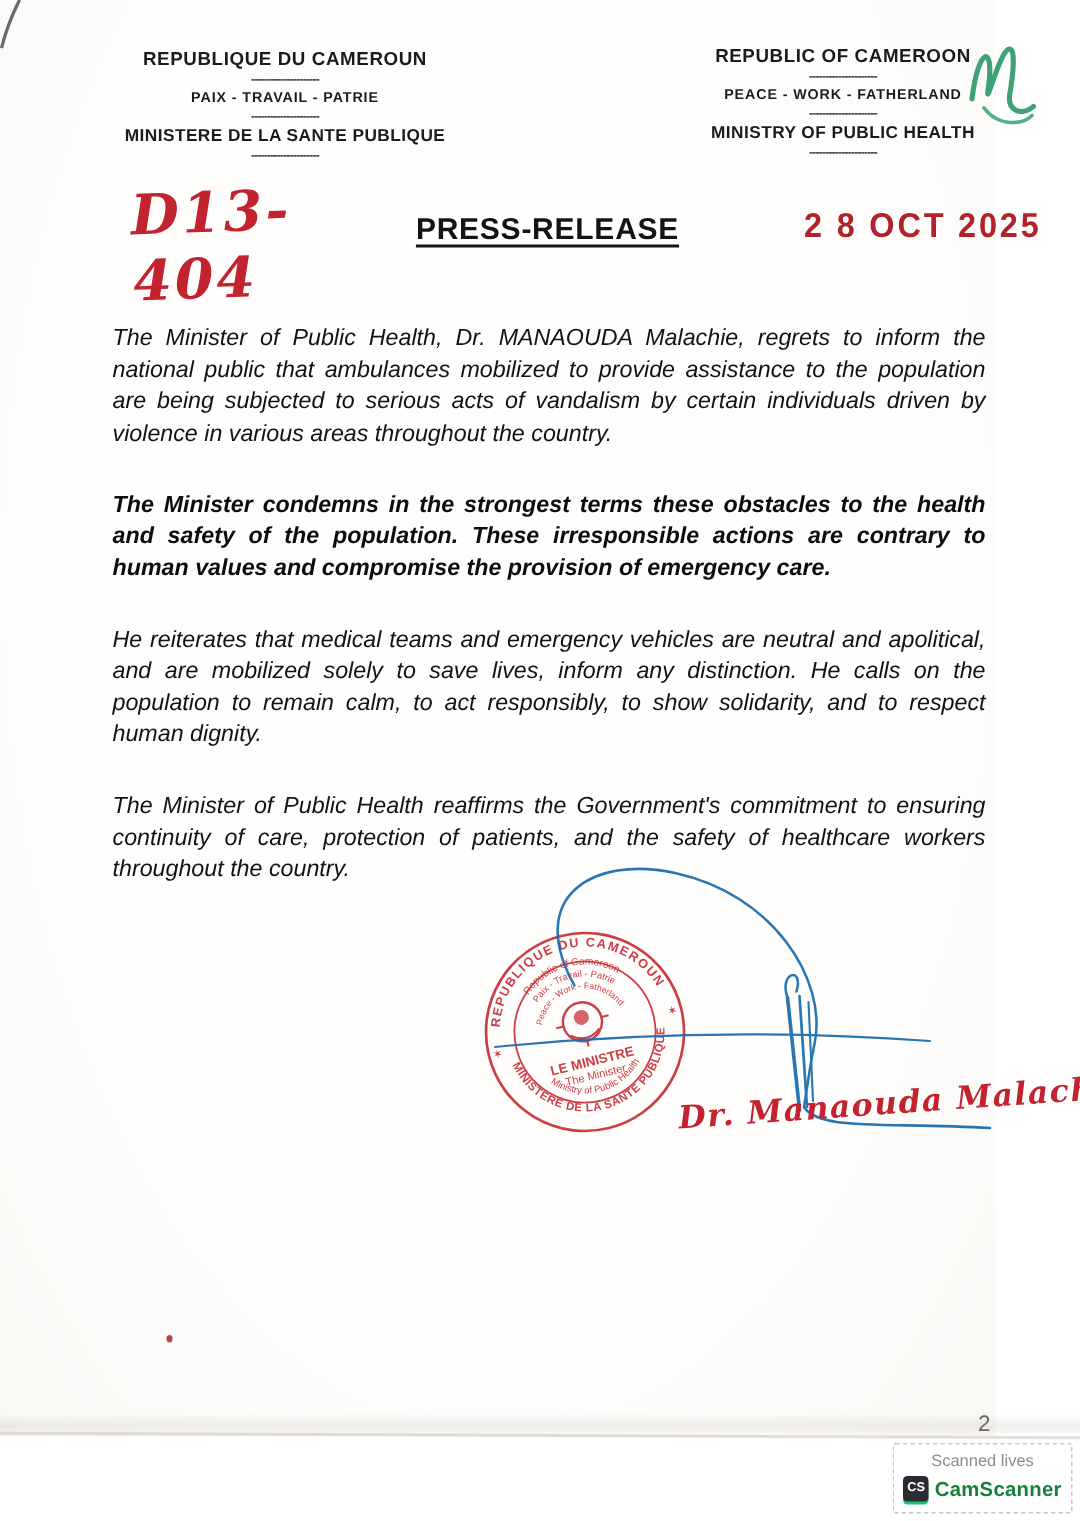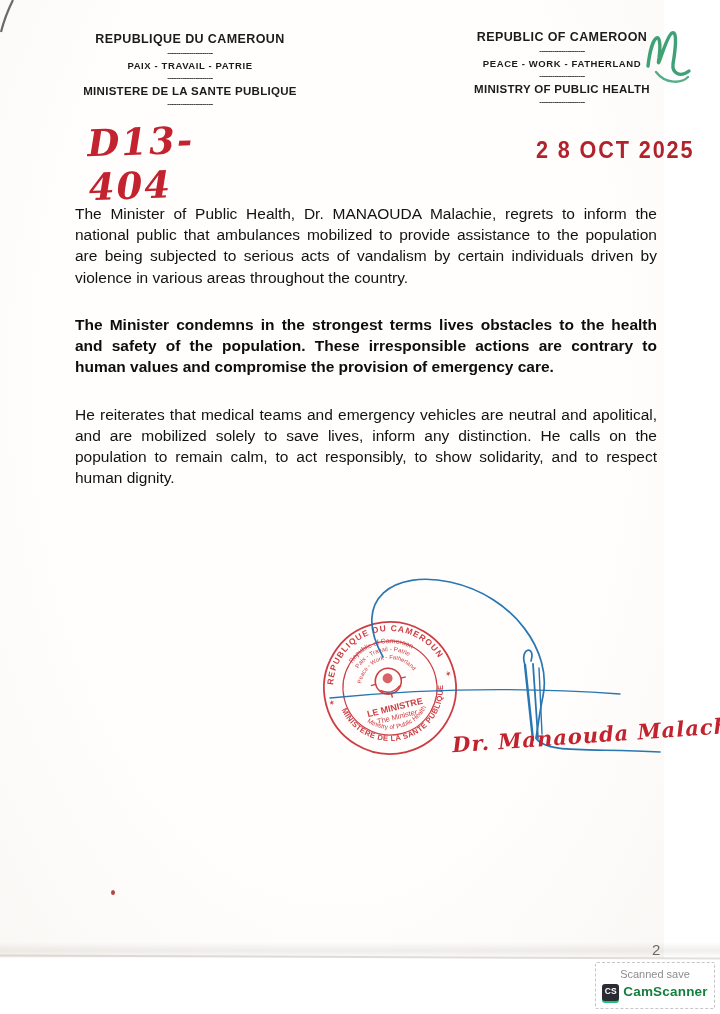--- a/index.html
+++ b/index.html
@@ -37,22 +37,23 @@
     text-decoration:underline;text-underline-offset:4px;text-decoration-thickness:2px;
   }
   .date-stamp{
     position:absolute;left:536px;top:137px;width:180px;
     font-size:23px;font-weight:bold;color:#b2222b;letter-spacing:2px;
     transform:scaleX(.94);transform-origin:left;
   }
   
   .body-text{position:absolute;left:75px;top:203px;width:582px;}
   .body-text p{
-    margin:0 0 26px 0;font-size:15.5px;line-height:1.37;color:#121212;
+    margin:12px 0 26px 0;font-size:15.5px;line-height:1.37;color:#121212;
     text-align:justify;
+    font-style:italic;
   }
   .body-text p.bold{font-weight:bold;color:#0d0d0d;}
   
   .sig-zone{position:absolute;left:300px;top:568px;width:400px;height:220px;}
   .signer-name{
     position:absolute;left:452px;top:724px;width:240px;
     font-family:"DejaVu Serif",serif;font-style:italic;font-weight:700;
     font-size:21px;color:#c2232e;transform:rotate(-4deg);letter-spacing:1px;
     white-space:nowrap;
   }
@@ -66,21 +67,21 @@
     position:absolute;left:0;top:956px;width:720px;height:2px;
     background:rgba(150,144,132,.28);transform:rotate(.25deg);
   }
   
   .scan-badge{
     position:absolute;right:5px;bottom:5px;width:110px;
     border:1.5px dashed #c6c6c6;background:#ffffff;border-radius:2px;
     padding:5px 4px 7px 4px;text-align:center;
   }
   .scan-badge .sw{font-size:11px;color:#8d8d8d;margin-bottom:4px;}
-  .scan-badge .row{display:flex;align-items:flex-start;justify-content:center;gap:4px;}
+  .scan-badge .row{display:flex;align-items:center;justify-content:center;gap:4px;}
   .cs-logo{
     width:17px;height:17px;background:#2b2b33;border-radius:3px;position:relative;
     color:#fff;font-size:8.5px;font-weight:bold;line-height:15px;text-align:center;
     box-shadow:0 2px 0 0 #21c07a;
   }
   .cs-name{font-size:13.5px;font-weight:600;color:#15803d;letter-spacing:.2px;}
 </style>
 </head>
 <body>
 
@@ -107,26 +108,28 @@
     <div class="l3">MINISTRY OF PUBLIC HEALTH</div>
     <div class="sep">---------------------</div>
   </div>
 
   <svg class="paraph" width="62" height="62" viewBox="0 0 62 62">
     <path d="M 12 42 C 16 8 27 4 23 34 C 20 52 30 12 36 9 C 42 6 39 28 37 40 C 36 49 44 54 53 47" stroke="#1f9160" stroke-width="3.4" fill="none" stroke-linecap="round" opacity=".85"></path>
     <path d="M 20 48 C 30 61 46 59 52 53" stroke="#1f9160" stroke-width="2.4" fill="none" stroke-linecap="round" opacity=".75"></path>
   </svg>
 
   <div class="ref-hand">D13-404</div>
+  <div class="press-title">PRESS-RELEASE</div>
   <div class="date-stamp">2 8 OCT 2025</div>
 
   <div class="body-text">
     <p>The Minister of Public Health, Dr. MANAOUDA Malachie, regrets to inform the national public that ambulances mobilized to provide assistance to the population are being subjected to serious acts of vandalism by certain individuals driven by violence in various areas throughout the country.</p>
-    <p class="bold">The Minister condemns in the strongest terms lives obstacles to the health and safety of the population. These irresponsible actions are contrary to human values and compromise the provision of emergency care.</p>
+    <p class="bold">The Minister condemns in the strongest terms these obstacles to the health and safety of the population. These irresponsible actions are contrary to human values and compromise the provision of emergency care.</p>
     <p>He reiterates that medical teams and emergency vehicles are neutral and apolitical, and are mobilized solely to save lives, inform any distinction. He calls on the population to remain calm, to act responsibly, to show solidarity, and to respect human dignity.</p>
+    <p>The Minister of Public Health reaffirms the Government's commitment to ensuring continuity of care, protection of patients, and the safety of healthcare workers throughout the country.</p>
   </div>
 
   <svg class="sig-zone" width="400" height="220" viewBox="0 0 400 220">
     <defs>
       <path id="arcOT" d="M 33 120 A 57 57 0 1 1 147 120" fill="none"></path>
       <path id="arcOB" d="M 37 120 A 53 53 0 0 0 143 120" fill="none"></path>
       <path id="arcI1" d="M 45 120 A 45 45 0 1 1 135 120" fill="none"></path>
       <path id="arcI2" d="M 53 120 A 37 37 0 1 1 127 120" fill="none"></path>
       <path id="arcI3" d="M 61 120 A 29 29 0 1 1 119 120" fill="none"></path>
       <path id="arcIB" d="M 49 120 A 41 41 0 0 0 131 120" fill="none"></path>
@@ -179,18 +182,18 @@
   <div class="signer-name">Dr. Manaouda Malachie</div>
 
   <div class="red-dot"></div>
   <div class="page-number">2</div>
 </div>
 
 <div class="smudge"></div>
 <div class="paper-edge"></div>
 
 <div class="scan-badge">
-  <div class="sw">Scanned save</div>
+  <div class="sw">Scanned lives</div>
   <div class="row">
     <div class="cs-logo">CS</div>
     <div class="cs-name">CamScanner</div>
   </div>
 </div>
 
 </body></html>

